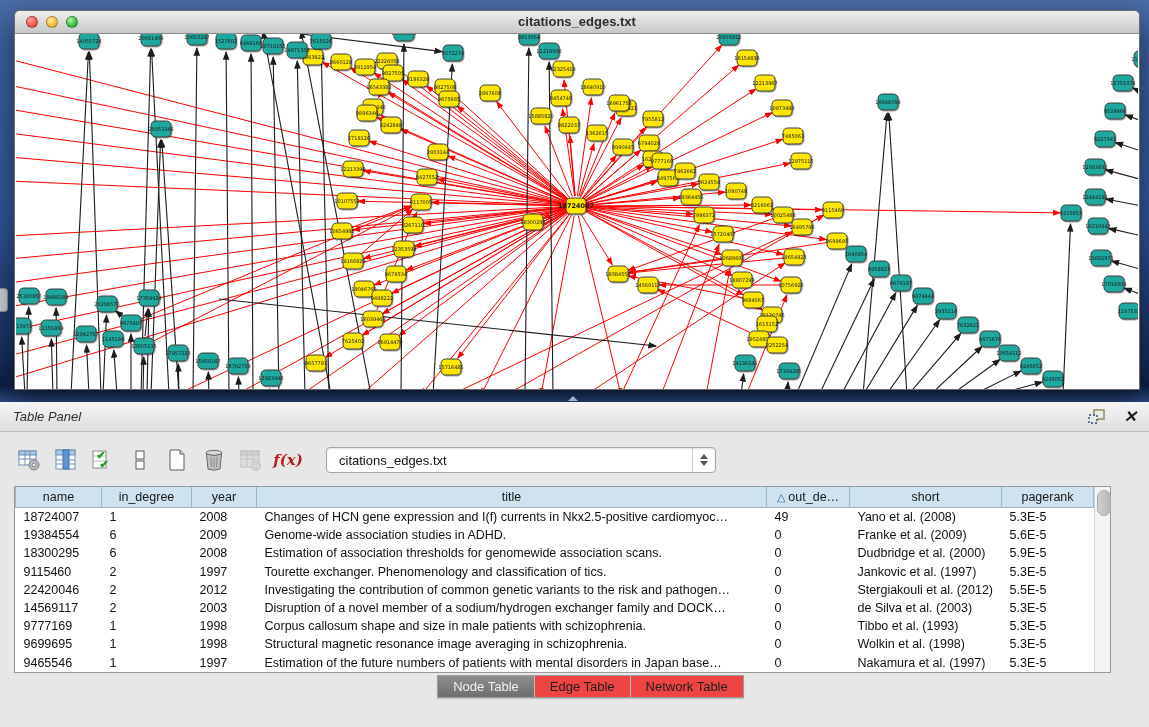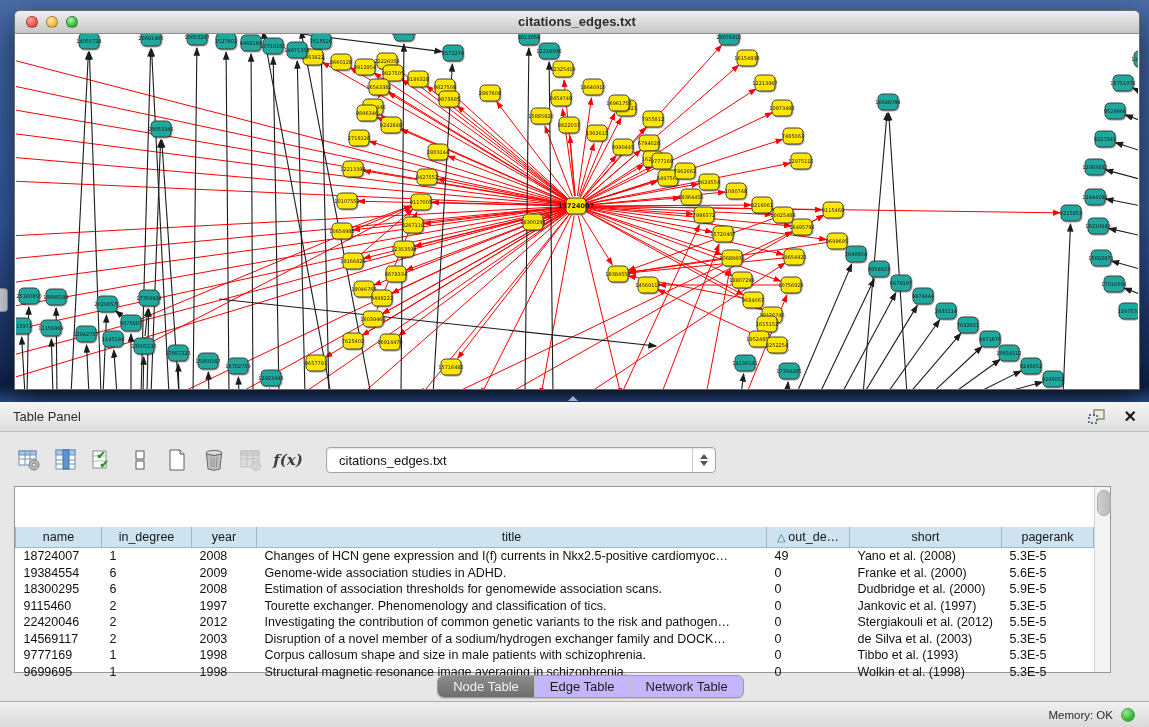--- a/index.html
+++ b/index.html
@@ -19,53 +19,53 @@
   .lights{position:absolute;left:11px;top:5px;display:flex;gap:8px;}
   .light{width:12px;height:12px;border-radius:50%;box-sizing:border-box;border:1px solid rgba(0,0,0,.3);}
   .light.red{background:radial-gradient(circle at 35% 30%,#ffa8a0,#f25e55 55%,#c93b32);}
   .light.yellow{background:radial-gradient(circle at 35% 30%,#ffe9a8,#f7bf45 55%,#cf9a26);}
   .light.green{background:radial-gradient(circle at 35% 30%,#b8f0b0,#41c445 55%,#27962e);}
   .gcanvas{position:absolute;left:1px;top:23px;width:1122px;height:355px;background:#fff;overflow:hidden;}
   .gcanvas svg{display:block;}
   .gnode{filter:drop-shadow(1px 1.5px .6px rgba(0,0,0,.35));}
   
   .panel{position:absolute;left:0;top:402px;width:1149px;height:325px;background:#e7e7e7;}
-  .panel-header{height:29px;background:linear-gradient(#f5f5f5,#dedede);border-bottom:1px solid #bcbcbc;position:relative;}
+  .panel-header{height:29px;background:linear-gradient(#f5f5f5,#dedede);border-bottom:1px solid #bcbcbc;position:relative;font-style:italic;}
   .panel-title{position:absolute;left:13px;top:0;font-size:13px;line-height:29px;color:#2e2e2e;}
   .ph-icons{position:absolute;right:12px;top:0;height:29px;display:flex;align-items:center;gap:14px;}
   .close-x{font-size:16px;font-weight:bold;color:#1b1b1b;line-height:29px;cursor:default;}
   .splitter-grip{position:absolute;left:568px;top:-6px;width:0;height:0;
     border-left:5px solid transparent;border-right:5px solid transparent;border-bottom:5px solid #9fb0c8;}
   
   .toolbar{position:absolute;left:16px;top:40px;height:36px;display:flex;align-items:center;gap:11px;}
   .tbtn{width:26px;height:26px;display:flex;align-items:center;justify-content:center;}
-  .fx{font-family:"DejaVu Serif",serif;font-style:italic;font-weight:bold;font-size:15px;color:#404040;}
+  .fx{font-family:"DejaVu Serif",serif;font-style:italic;font-weight:bold;font-size:15px;color:#b91c1c;}
   .dropdown{margin-left:14px;width:388px;height:24px;background:#fff;border:1px solid #a6a6a6;border-radius:4px;
     display:flex;align-items:center;position:relative;box-shadow:inset 0 1px 2px rgba(0,0,0,.12);}
   .dropdown .val{font-size:13px;color:#111;padding-left:12px;}
   .dd-arrows{position:absolute;right:0;top:0;width:22px;height:100%;border-left:1px solid #c9c9c9;
     display:flex;flex-direction:column;align-items:center;justify-content:center;gap:2px;}
   .tri-up{width:0;height:0;border-left:4px solid transparent;border-right:4px solid transparent;border-bottom:5px solid #555;}
   .tri-dn{width:0;height:0;border-left:4px solid transparent;border-right:4px solid transparent;border-top:5px solid #555;}
   
   .tableWrap{position:absolute;left:14px;top:84px;width:1097px;height:187px;border:1px solid #989898;
     background:#fff;box-sizing:border-box;display:flex;}
-  table{border-collapse:collapse;table-layout:fixed;width:1078px;margin-top:40px;}
+  table{border-collapse:collapse;table-layout:fixed;width:1078px;}
   th{background:#cee3ef;border:1px solid #9db9c9;border-top:none;font-weight:normal;font-size:12.5px;
     color:#161616;height:20px;padding:0;overflow:hidden;white-space:nowrap;}
   th .sort{color:#1f6e96;font-size:11px;margin-right:3px;}
   td{font-size:12.5px;color:#101010;height:16.5px;line-height:16.5px;padding:0 0 0 8px;
     overflow:hidden;white-space:nowrap;text-overflow:clip;}
   .vscroll{width:17px;background:#f4f4f4;border-left:1px solid #d2d2d2;position:relative;}
   .vthumb{position:absolute;left:2px;top:3px;width:12px;height:24px;border-radius:7px;
     background:linear-gradient(90deg,#cfcfcf,#b9b9b9);border:1px solid #a8a8a8;}
   
   .tabs{position:absolute;left:0;top:273px;width:100%;display:flex;justify-content:center;}
-  .seg{display:flex;border:1px solid #9c9c9c;border-radius:7px;overflow:hidden;height:21px;
-    background:#c4b5fd;box-shadow:0 1px 1px rgba(0,0,0,.15);margin-left:32px;}
+  .seg{display:flex;border:1px solid #9c9c9c;border-radius:0;overflow:hidden;height:21px;
+    background:#ef4444;box-shadow:0 1px 1px rgba(0,0,0,.15);margin-left:32px;}
   .seg .tab{padding:0 15px;font-size:13px;line-height:21px;color:#1d1d1d;border-right:1px solid #bdbdbd;cursor:default;}
   .seg .tab:last-child{border-right:none;}
   .seg .tab.selected{background:linear-gradient(#8d8d8d,#6e6e6e);color:#f2f2f2;}
   
   .statusbar{position:absolute;left:0;top:299px;width:100%;height:26px;
     background:linear-gradient(#f0f0f0,#dadada);border-top:1px solid #ababab;box-sizing:border-box;}
   .mem{position:absolute;right:36px;top:0;font-size:11.5px;line-height:26px;color:#2b2b2b;}
   .memdot{position:absolute;right:14px;top:6px;width:14px;height:14px;border-radius:50%;
     background:radial-gradient(circle at 35% 30%,#9aee90,#35bb3d 60%,#249230);border:1px solid #58a25b;box-sizing:border-box;}
 </style>
@@ -646,21 +646,21 @@
             <td>49</td>
             <td>Yano et al. (2008)</td>
             <td>5.3E-5</td>
           </tr>
           <tr>
             <td>19384554</td>
             <td>6</td>
             <td>2009</td>
             <td>Genome-wide association studies in ADHD.</td>
             <td>0</td>
-            <td>Franke et al. (2000)</td>
+            <td>Franke et al. (2009)</td>
             <td>5.6E-5</td>
           </tr>
           <tr>
             <td>18300295</td>
             <td>6</td>
             <td>2008</td>
             <td>Estimation of association thresholds for genomewide association scans.</td>
             <td>0</td>
             <td>Dudbridge et al. (2000)</td>
             <td>5.9E-5</td>
@@ -701,34 +701,39 @@
             <td>Tibbo et al. (1993)</td>
             <td>5.3E-5</td>
           </tr>
           <tr>
             <td>9699695</td>
             <td>1</td>
             <td>1998</td>
             <td>Structural magnetic resonance image averaging in schizophrenia.</td>
             <td>0</td>
             <td>Wolkin et al. (1998)</td>
+            <td>5.3E-5</td>
+          </tr>
+          <tr>
+            <td>9465546</td>
+            <td>1</td>
+            <td>1997</td>
+            <td>Estimation of the future numbers of patients with mental disorders in Japan base…</td>
+            <td>0</td>
+            <td>Nakamura et al. (1997)</td>
             <td>5.3E-5</td>
           </tr>
         </tbody>
     </table>
     <div class="vscroll">
       <div class="vthumb"></div>
     </div>
   </div>
 
   <div class="tabs">
     <div class="seg" id="seg-tabs">
         <div class="tab selected">Node Table</div>
         <div class="tab">Edge Table</div>
         <div class="tab">Network Table</div>
       </div>
   </div>
 
-  <div class="statusbar">
-    <span class="mem">Memory: OK</span>
-    <span class="memdot"></span>
-  </div>
 </div>
 
 </body></html>

